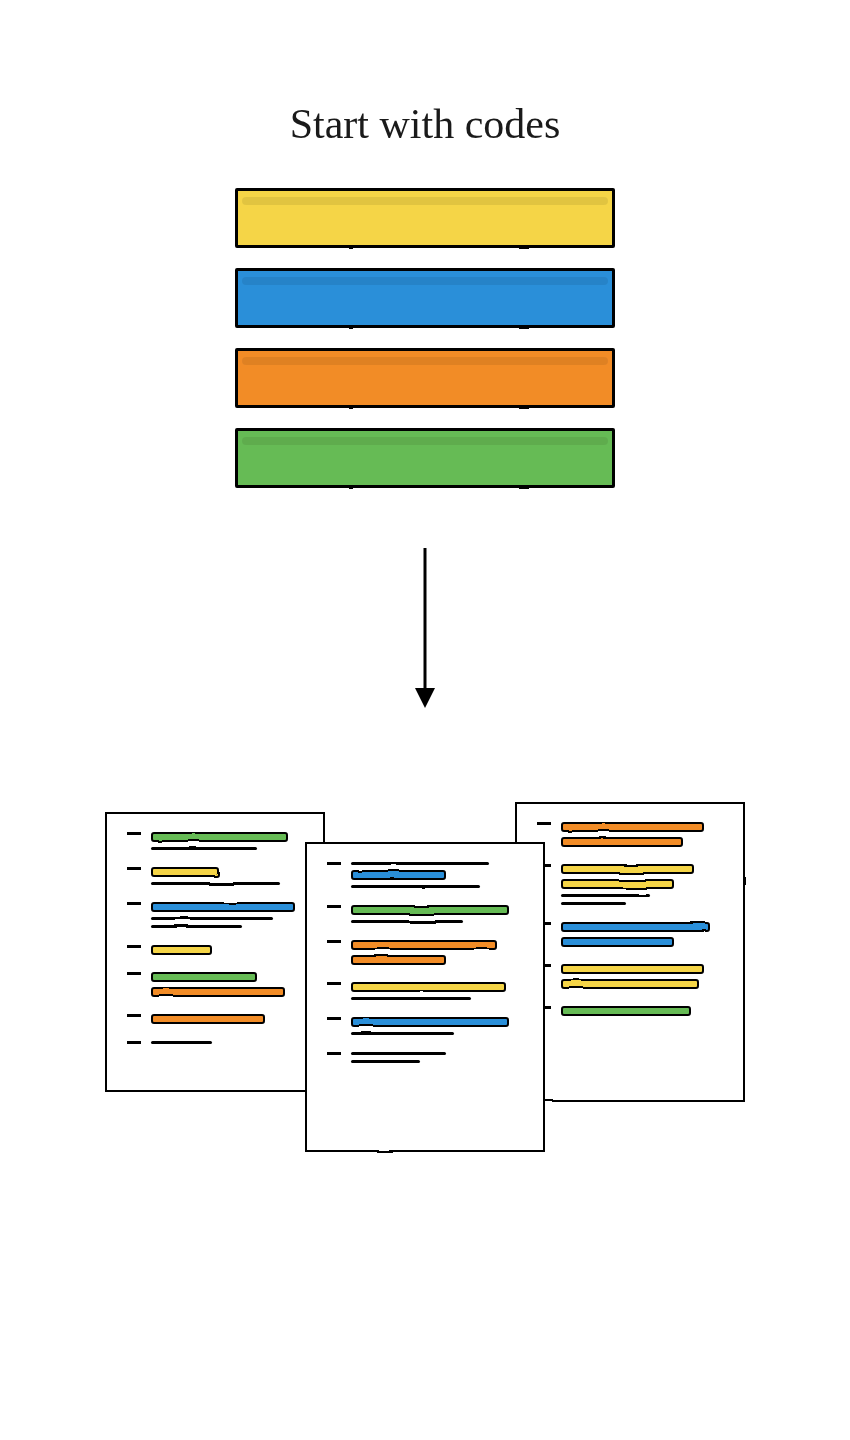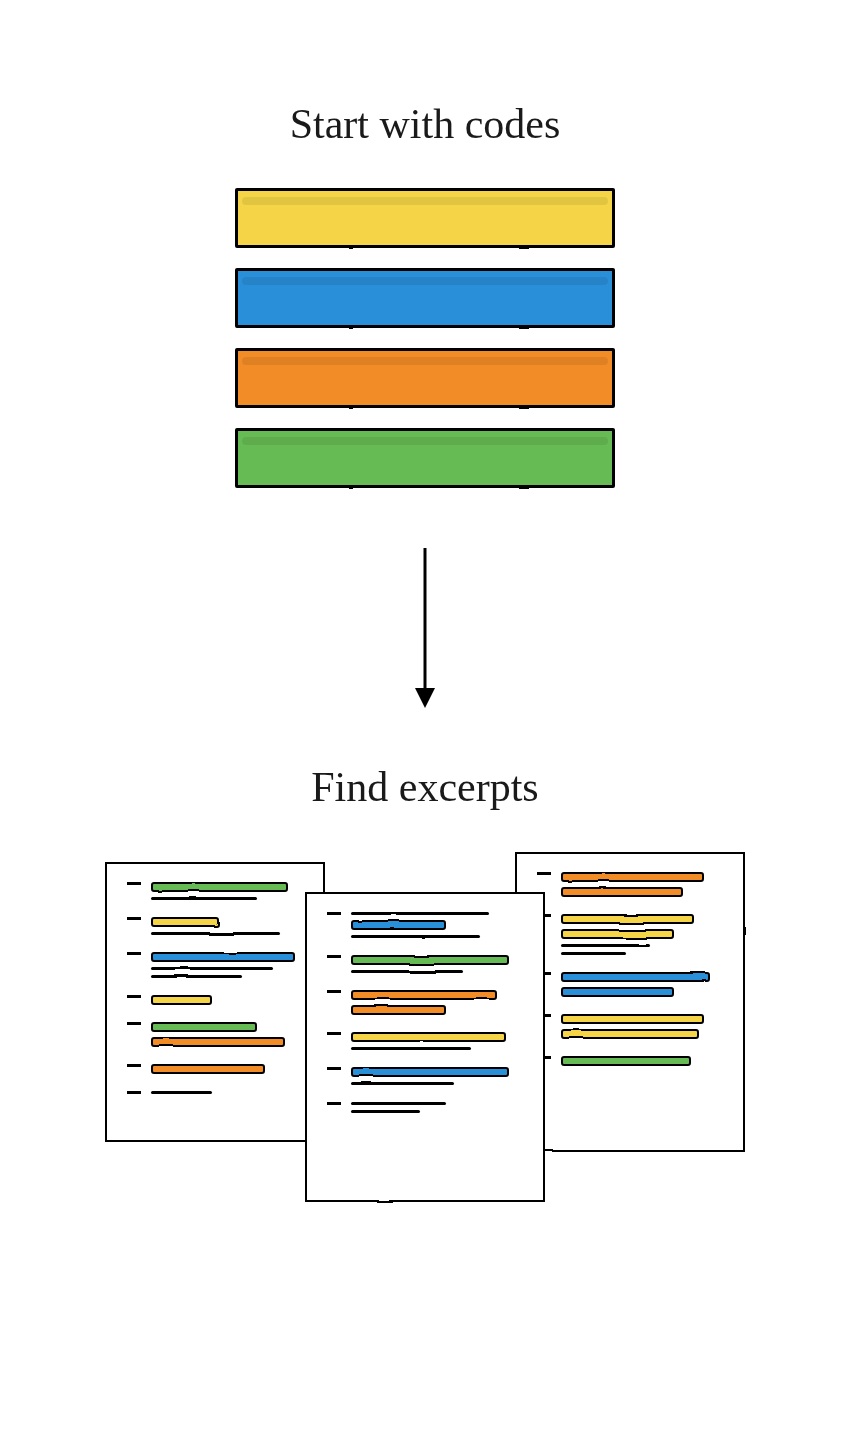--- a/index.html
+++ b/index.html
@@ -147,21 +147,20 @@
 </div>
 
 <div class="arrow">
   <svg width="30" height="160" viewBox="0 0 30 160">
     <line x1="15" y1="0" x2="15" y2="145" stroke="#000" stroke-width="3"></line>
     <polygon points="15,160 5,140 25,140" fill="#000"></polygon>
   </svg>
 </div>
 
 <div class="subtitle" id="subtitle">
-    <div>Find excerpts</div>
   </div>
 
 <div class="documents">
   <div class="doc doc-left sketchy" id="doc0">
       <div class="row">
         <span class="dash"></span>
         <div class="content">
           <div class="line hl" style="width: 90%; background: rgb(102, 187, 85);"></div>
           <div class="line plain" style="width: 70%;"></div>
         </div>

